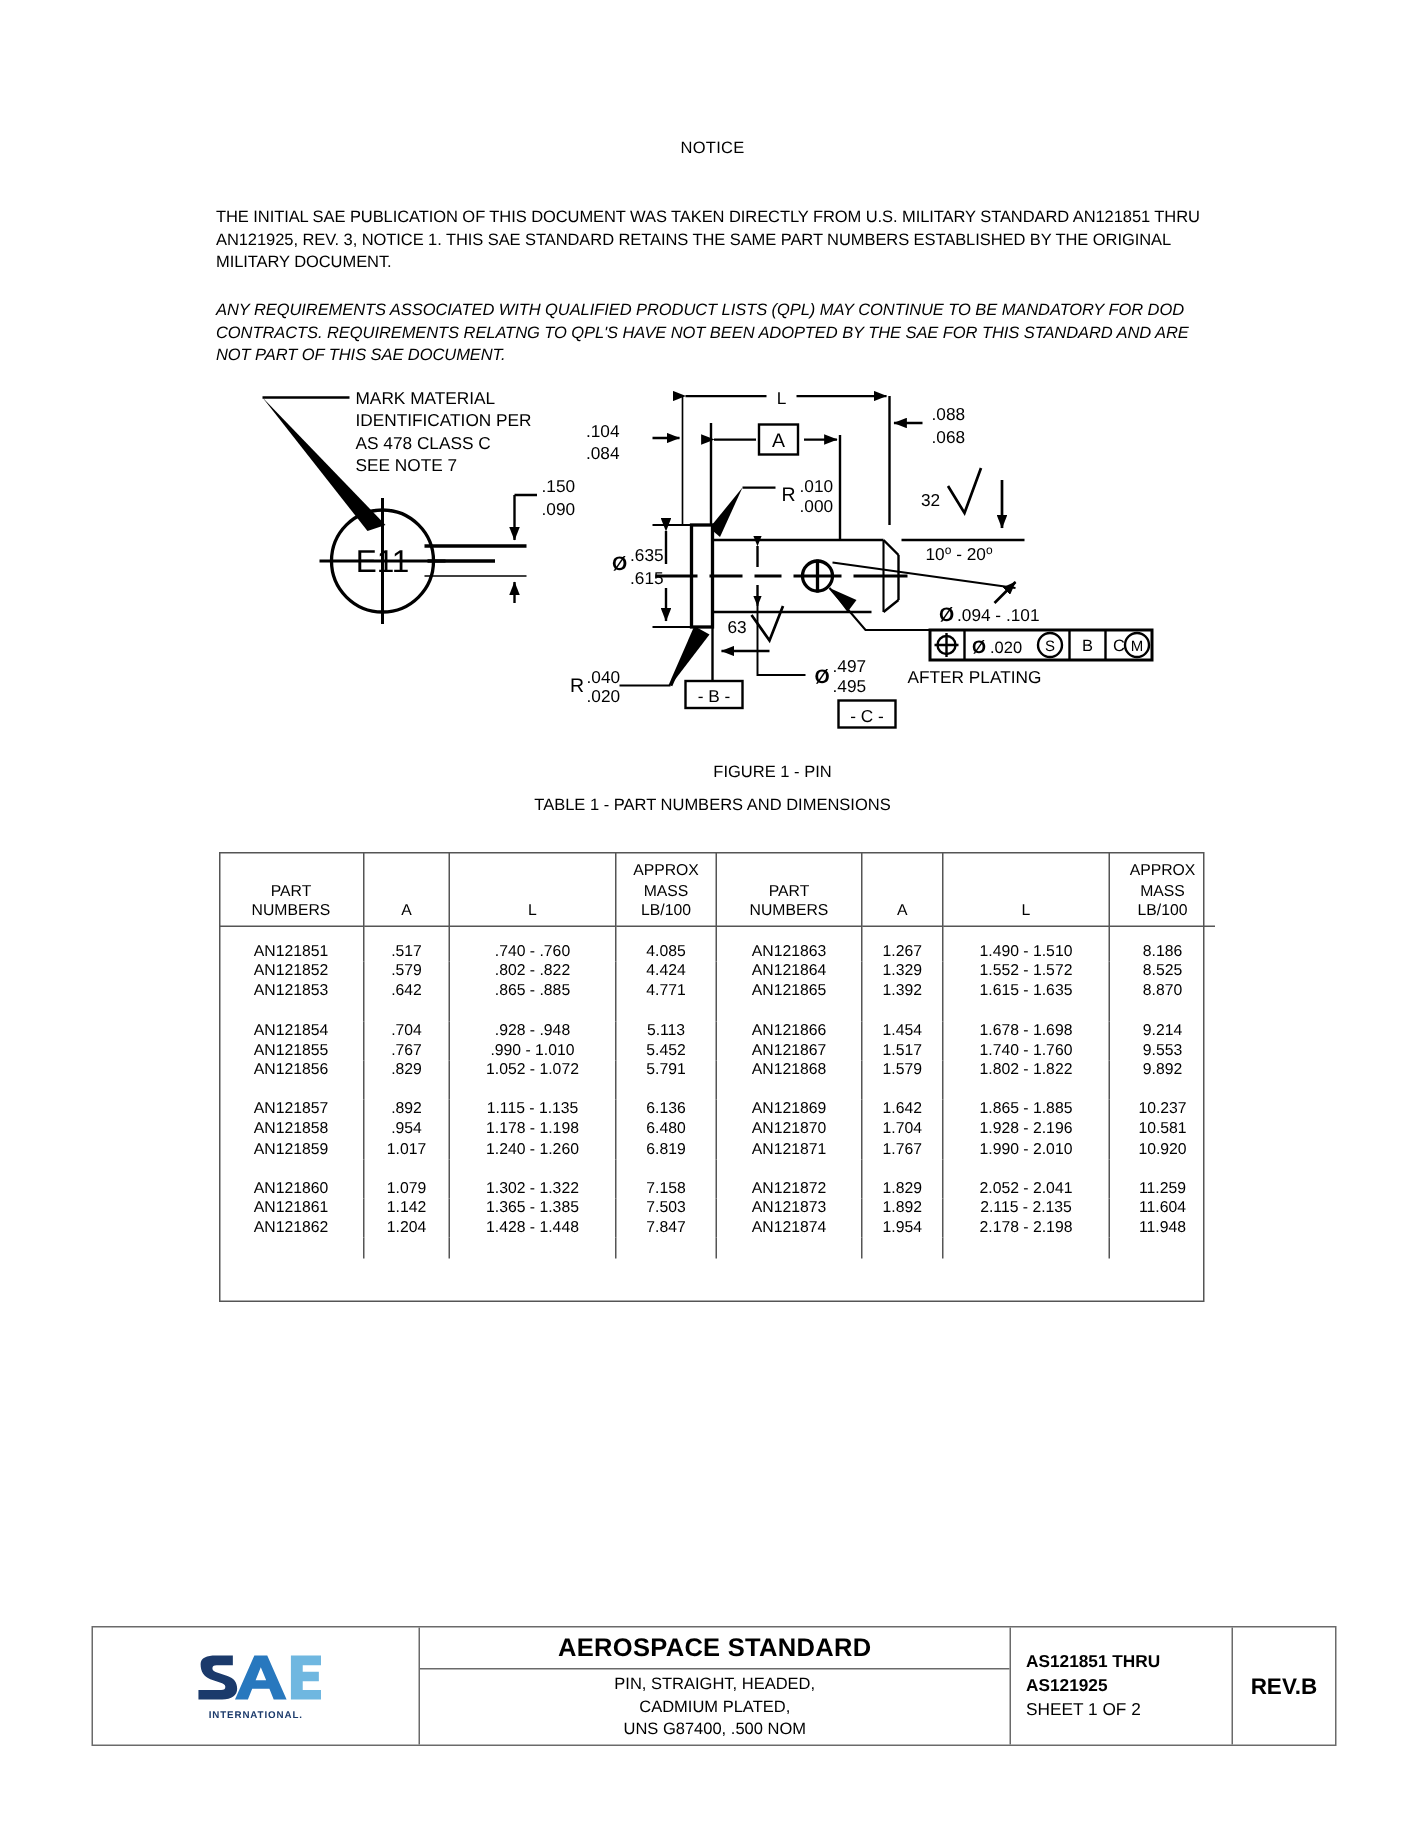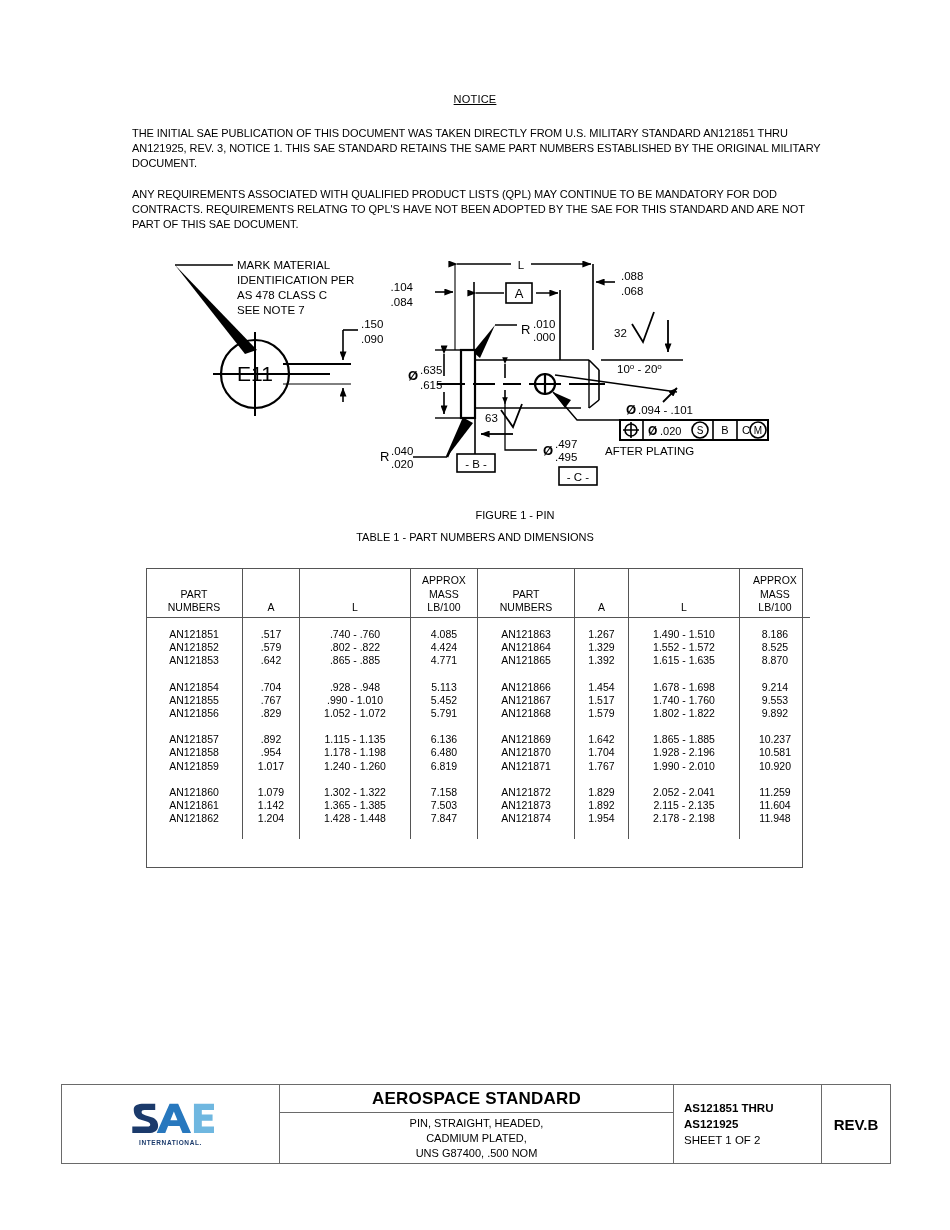--- a/index.html
+++ b/index.html
@@ -17,32 +17,31 @@
   }
 
   
   #notice-title {
     position: absolute;
     left: 0; top: 93px;
     width: 950px;
     text-align: center;
     font-size: 11px;
     letter-spacing: .2px;
-    text-decoration: underline;
   }
   #notice-body {
     position: absolute;
     left: 128px; top: 122px;
     width: 700px;
     font-size: 11px;
     line-height: 15.2px;
     letter-spacing: -.05px;
   }
-  #notice-body p { margin: 4px; }
-  #notice-body p + p { margin-top: 15px; }
+  #notice-body p { margin: 16px; }
+  #notice-body p + p { margin-top: 15px; font-style: italic; }
 
   
   #drawing {
     position: absolute;
     left: 165px; top: 242px;
     width: 640px; height: 262px;
   }
   #drawing svg { display: block; }
 
   

